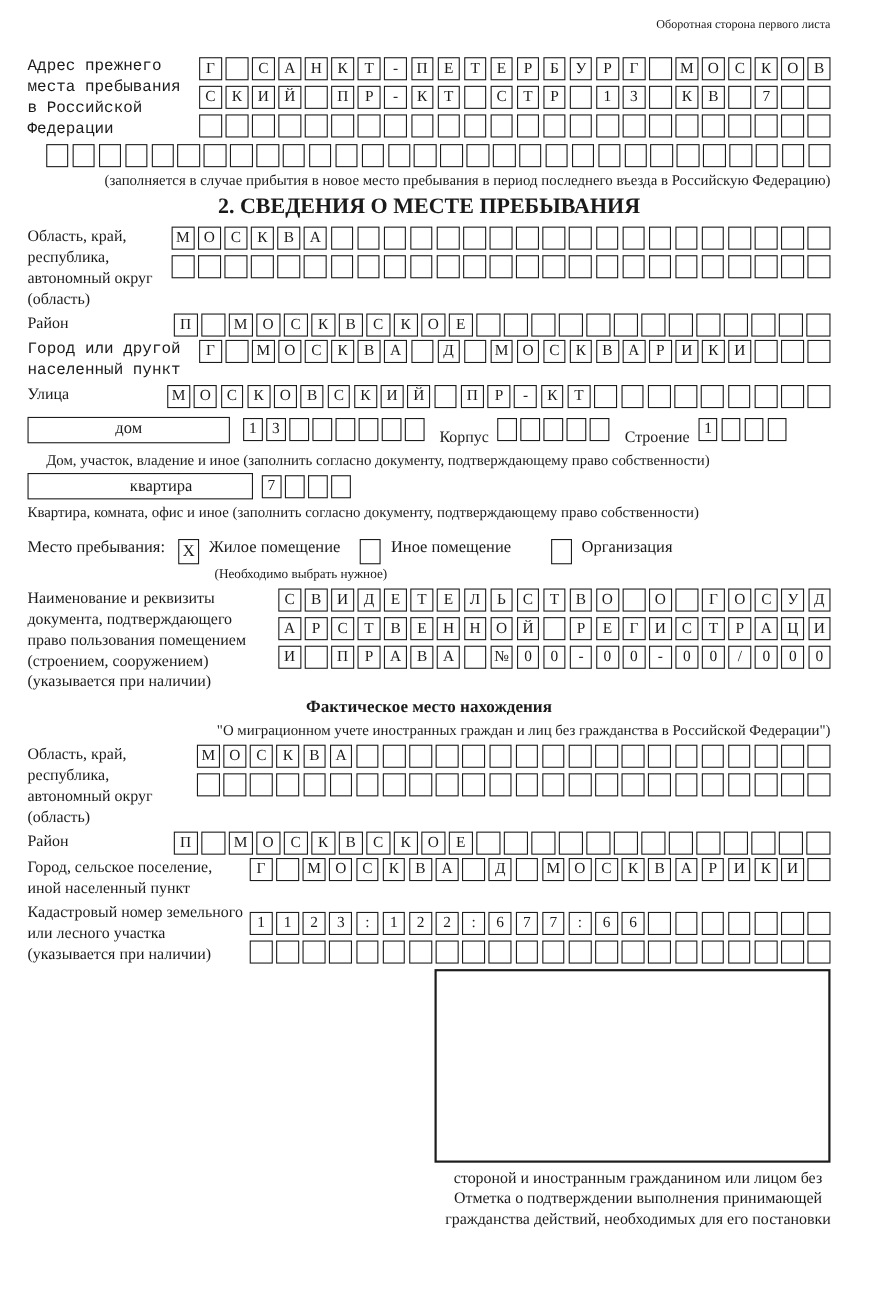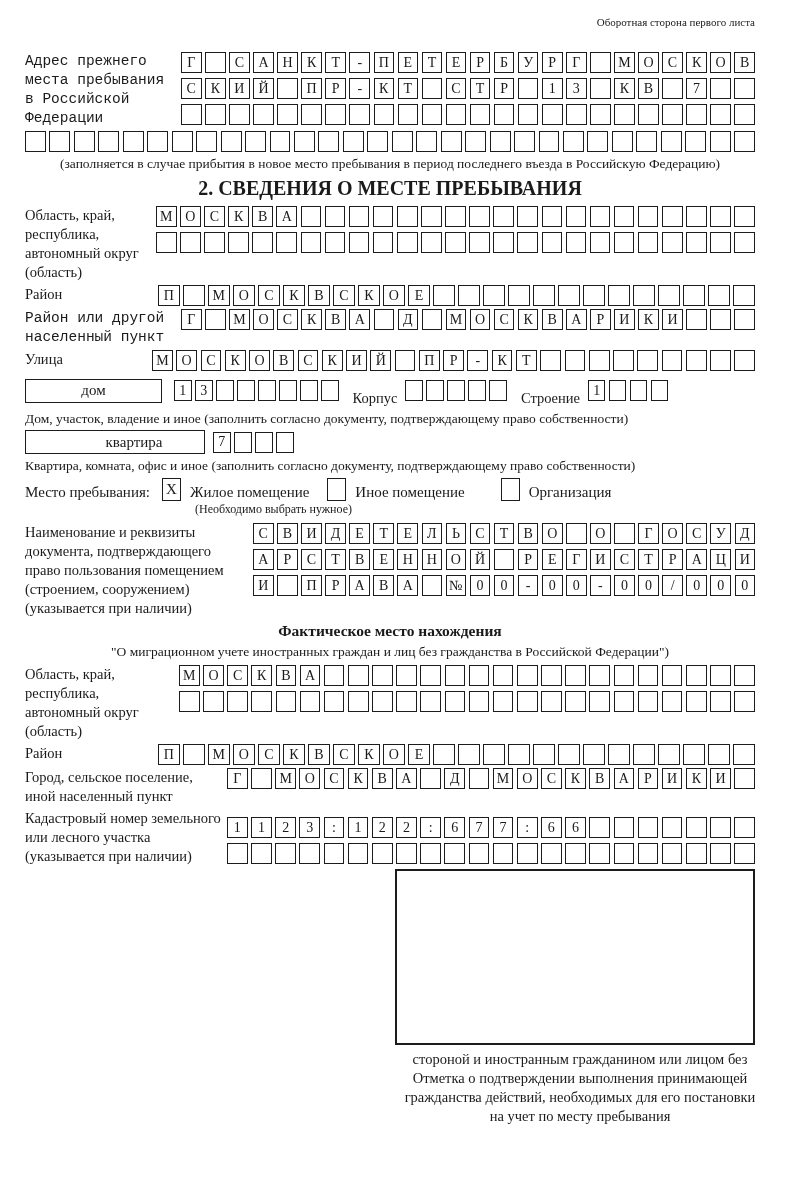--- a/index.html
+++ b/index.html
@@ -28,45 +28,45 @@
   .cellrow { display: flex; gap: 3.5px; }
   .cell {
     flex: 1 1 0; height: 21px;
     border: 1.5px solid #1c1c1c;
     display: flex; align-items: center; justify-content: center;
     font-size: 14px; line-height: 1; background: #fff;
   }
   .cellrow.fixed .cell { flex: 0 0 17.5px; }
 
   .caption { font-size: 13.5px; line-height: 17px; }
-  .caption.center { text-align: center; }
+  .caption.center { text-align: right; }
   .caption.mt { margin-top: 3px; }
-  .mb3 { margin-bottom: 3px; }
-  .mb4 { margin-bottom: 4px; }
+  .mb3 { margin-bottom: 3px; margin-left: 17px; }
+  .mb4 { margin-bottom: 16px; }
 
   .sec-title { text-align: center; font-weight: bold; font-size: 20px; margin: 5px 0 6px; }
   .fact-title { text-align: center; font-weight: bold; font-size: 15.5px; margin: 4px 0 3px; }
   .fact-captions { margin-bottom: 5px; }
 
   .inline-row { display: flex; align-items: center; margin-bottom: 3px; }
   .longbox {
     border: 1.7px solid #1c1c1c; height: 24px;
     display: flex; align-items: center; justify-content: center;
     font-size: 15px; background: #fff;
   }
-  .dom-box { width: 137px; margin-right: 12px; }
-  .kv-box { width: 180px; margin-right: 8px; padding-left: 38px; }
+  .dom-box { width: 184px; margin-right: 12px; }
+  .kv-box { width: 205px; margin-right: 8px; padding-left: 38px; }
   .inline-lbl { font-size: 14.5px; margin: 16px 8px 0 14px; }
 
   .chk {
     width: 19px; height: 23px; border: 1.6px solid #1c1c1c;
     display: inline-flex; align-items: center; justify-content: center;
     font-size: 15px; flex: 0 0 auto;
   }
-  .mesto-row { display: flex; align-items: flex-end; margin-top: 4px; }
+  .mesto-row { display: flex; align-items: flex-start; margin-top: 4px; }
   .mesto-lbl { font-size: 15px; margin-right: 12px; }
   .opt-lbl { font-size: 15px; margin: 0 14px 0 9px; }
   .opt-lbl.last { margin-right: 0; }
   .gap1 { margin-left: 4px; } .gap2 { margin-left: 22px; }
   .mesto-caption { width: 280px; margin: 1px 0 6px 170px; text-align: left; font-size: 12px; }
 
   .kadastr .frows { margin-top: 8px; }
 
   .stamp-box {
     width: 360px; height: 176px;
@@ -288,21 +288,21 @@
         <span class="cell"></span>
         <span class="cell"></span>
         <span class="cell"></span>
         <span class="cell"></span>
         <span class="cell"></span>
       </div>
     </div>
 </div>
 
 <div class="fblock">
-  <div class="flabel w156">Район или другой населенный пункт</div>
+  <div class="flabel w156">Город или другой населенный пункт</div>
   <div class="frows">
       <div class="cellrow">
         <span class="cell">Г</span>
         <span class="cell"></span>
         <span class="cell">М</span>
         <span class="cell">О</span>
         <span class="cell">С</span>
         <span class="cell">К</span>
         <span class="cell">В</span>
         <span class="cell">А</span>
@@ -663,14 +663,13 @@
         <span class="cell"></span>
       </div>
   </div>
 </div>
 
 <div class="stamp-box"></div>
 <div class="stamp-caption">
   <div>стороной и иностранным гражданином или лицом без</div>
   <div>Отметка о подтверждении выполнения принимающей</div>
   <div>гражданства действий, необходимых для его постановки</div>
-  <div>на учет по месту пребывания</div>
 </div>
 
 </body></html>

